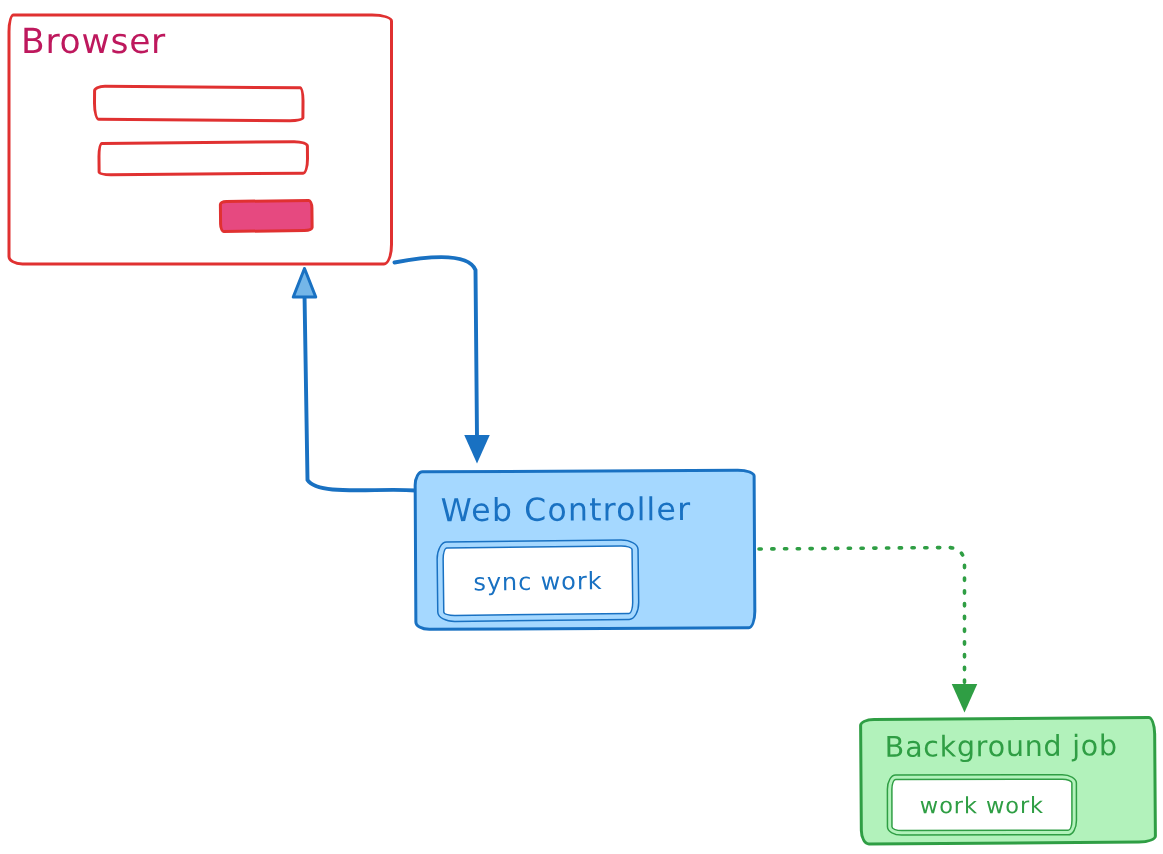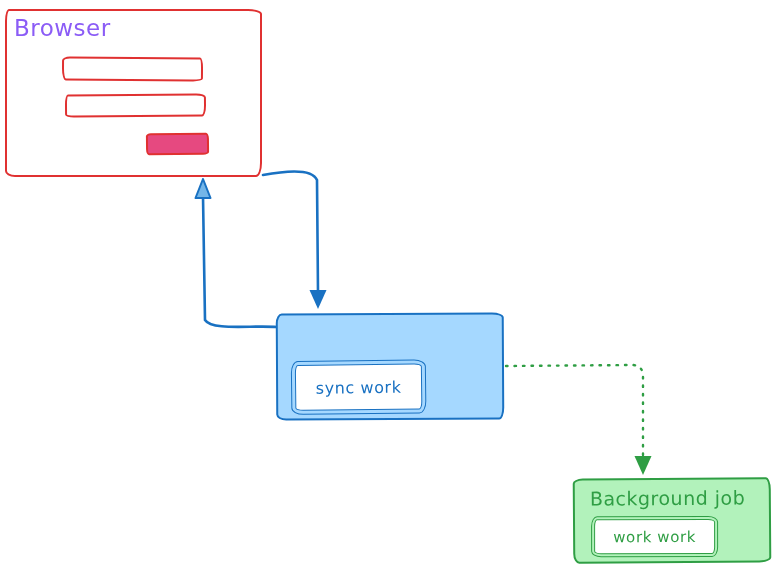--- a/index.html
+++ b/index.html
@@ -32,21 +32,21 @@
     width: 257px; height: 168px;
     border: 2.2px solid #e03131;
     border-radius: 4px 14px 6px 10px / 12px 5px 14px 6px;
     background: transparent;
   }
   .node-browser .node-title {
     position: absolute;
     left: 7px; top: 4px;
     font-size: 23px;
     letter-spacing: 0.5px;
-    color: #8b5cf6;
+    color: #be185d;
     white-space: nowrap;
   }
   .sketch-field {
     position: absolute;
     border: 2px solid #e03131;
     background: transparent;
   }
   .field-1 {
     left: 55px; top: 46px;
     width: 141px; height: 24px;
@@ -166,20 +166,21 @@
   </svg>
 
   <div class="node node-browser">
     <div class="node-title">Browser</div>
     <div class="sketch-field field-1"></div>
     <div class="sketch-field field-2"></div>
     <div class="sketch-button"></div>
   </div>
 
   <div class="node node-web-controller">
+    <div class="node-title">Web Controller</div>
     <div class="task-box task-box-sync">
       <span class="task-label">sync work</span>
     </div>
   </div>
 
   <div class="node node-background-job">
     <div class="node-title">Background job</div>
     <div class="task-box task-box-async">
       <span class="task-label">work work</span>
     </div>

